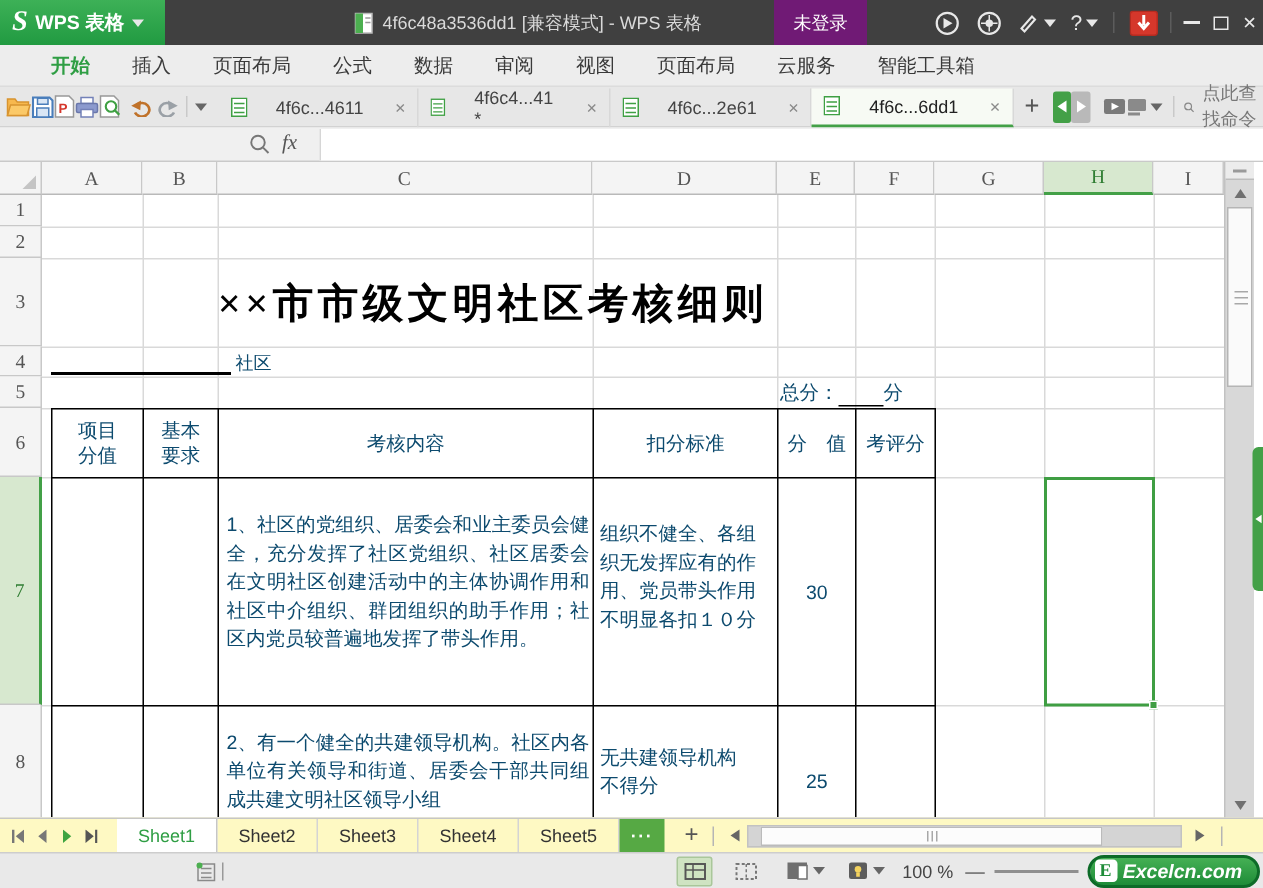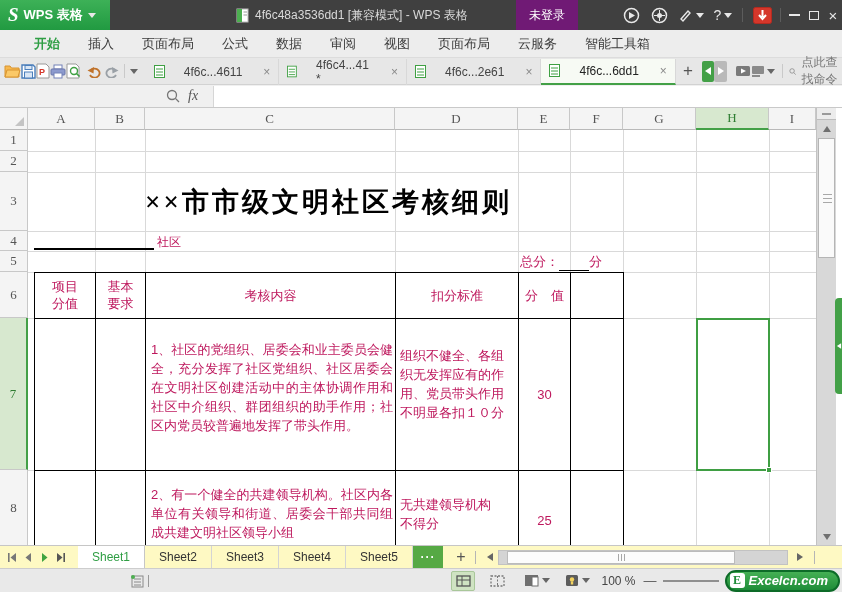--- a/index.html
+++ b/index.html
@@ -66,21 +66,21 @@
         border-bottom:1px solid #b9b9b9;display:flex;align-items:center;justify-content:center;
         font:13px "Liberation Serif",serif;color:#555;cursor:pointer}
   .colh.sel{background:#d7e8cf;color:#2f7d32;border-bottom:2px solid #43a047}
   .rowh{position:absolute;left:0;width:28px;background:#f4f4f4;border-right:1px solid #c8c8c8;
         border-bottom:1px solid #c8c8c8;display:flex;align-items:center;justify-content:center;
         font:13px "Liberation Serif",serif;color:#555;cursor:pointer}
   .rowh.sel{background:#d7e8cf;color:#2f7d32;border-right:2px solid #43a047}
   .cells{position:absolute;left:28px;top:22px;width:788px;height:415px;background:#fff;overflow:hidden}
   .gl{position:absolute;background:#d9d9d9}
   .bl{position:absolute;background:#000}
-  .cellTxt{position:absolute;font-size:13px;color:#be185d;line-height:19px;cursor:cell}
+  .cellTxt{position:absolute;font-size:13px;color:#0c4a6e;line-height:19px;cursor:cell}
   .th{display:flex;align-items:center;justify-content:center;text-align:center;
       white-space:pre-line;line-height:17px}
   .big-title{display:flex;align-items:center;justify-content:center;
       font:bold 27px "Liberation Serif",serif;letter-spacing:3px;color:#000}
   .sel-rect{position:absolute;border:2px solid #3f9e43;cursor:cell}
   .sel-handle{position:absolute;right:-4px;bottom:-4px;width:6px;height:6px;background:#3f9e43;
       border:1px solid #fff}
 
   
   .vscroll{position:absolute;left:816px;top:108px;width:20px;height:437px;background:#d8d8d8;
@@ -408,20 +408,21 @@
       <div class="bl" style="left:6px;top:188px;width:590px;height:1px"></div>
       <div class="bl" style="left:6px;top:340px;width:590px;height:1px"></div>
 
       <div class="cellTxt th" style="left:7px;top:142px;width:60px;height:46px">项目
 分值</div>
       <div class="cellTxt th" style="left:68px;top:142px;width:49px;height:46px">基本
 要求</div>
       <div class="cellTxt th" style="left:118px;top:142px;width:249px;height:46px">考核内容</div>
       <div class="cellTxt th" style="left:368px;top:142px;width:122px;height:46px">扣分标准</div>
       <div class="cellTxt th" style="left:491px;top:142px;width:51px;height:46px">分　值</div>
+      <div class="cellTxt th" style="left:543px;top:142px;width:52px;height:46px">考评分</div>
 
       <div class="cellTxt" style="left:123px;top:210px;width:242px;text-align:justify">1、社区的党组织、居委会和业主委员会健全，充分发挥了社区党组织、社区居委会在文明社区创建活动中的主体协调作用和社区中介组织、群团组织的助手作用；社区内党员较普遍地发挥了带头作用。</div>
       <div class="cellTxt" style="left:372px;top:216px;width:110px">组织不健全、各组织无发挥应有的作用、党员带头作用不明显各扣１０分</div>
       <div class="cellTxt" style="left:491px;top:188px;width:51px;height:152px;display:flex;align-items:center;justify-content:center">30</div>
 
       <div class="cellTxt" style="left:123px;top:355px;width:242px;text-align:justify">2、有一个健全的共建领导机构。社区内各单位有关领导和街道、居委会干部共同组成共建文明社区领导小组</div>
       <div class="cellTxt" style="left:372px;top:365px;width:110px;white-space:pre-line">无共建领导机构
 不得分</div>
       <div class="cellTxt" style="left:491px;top:340px;width:51px;height:100px;display:flex;align-items:center;justify-content:center">25</div>
 

